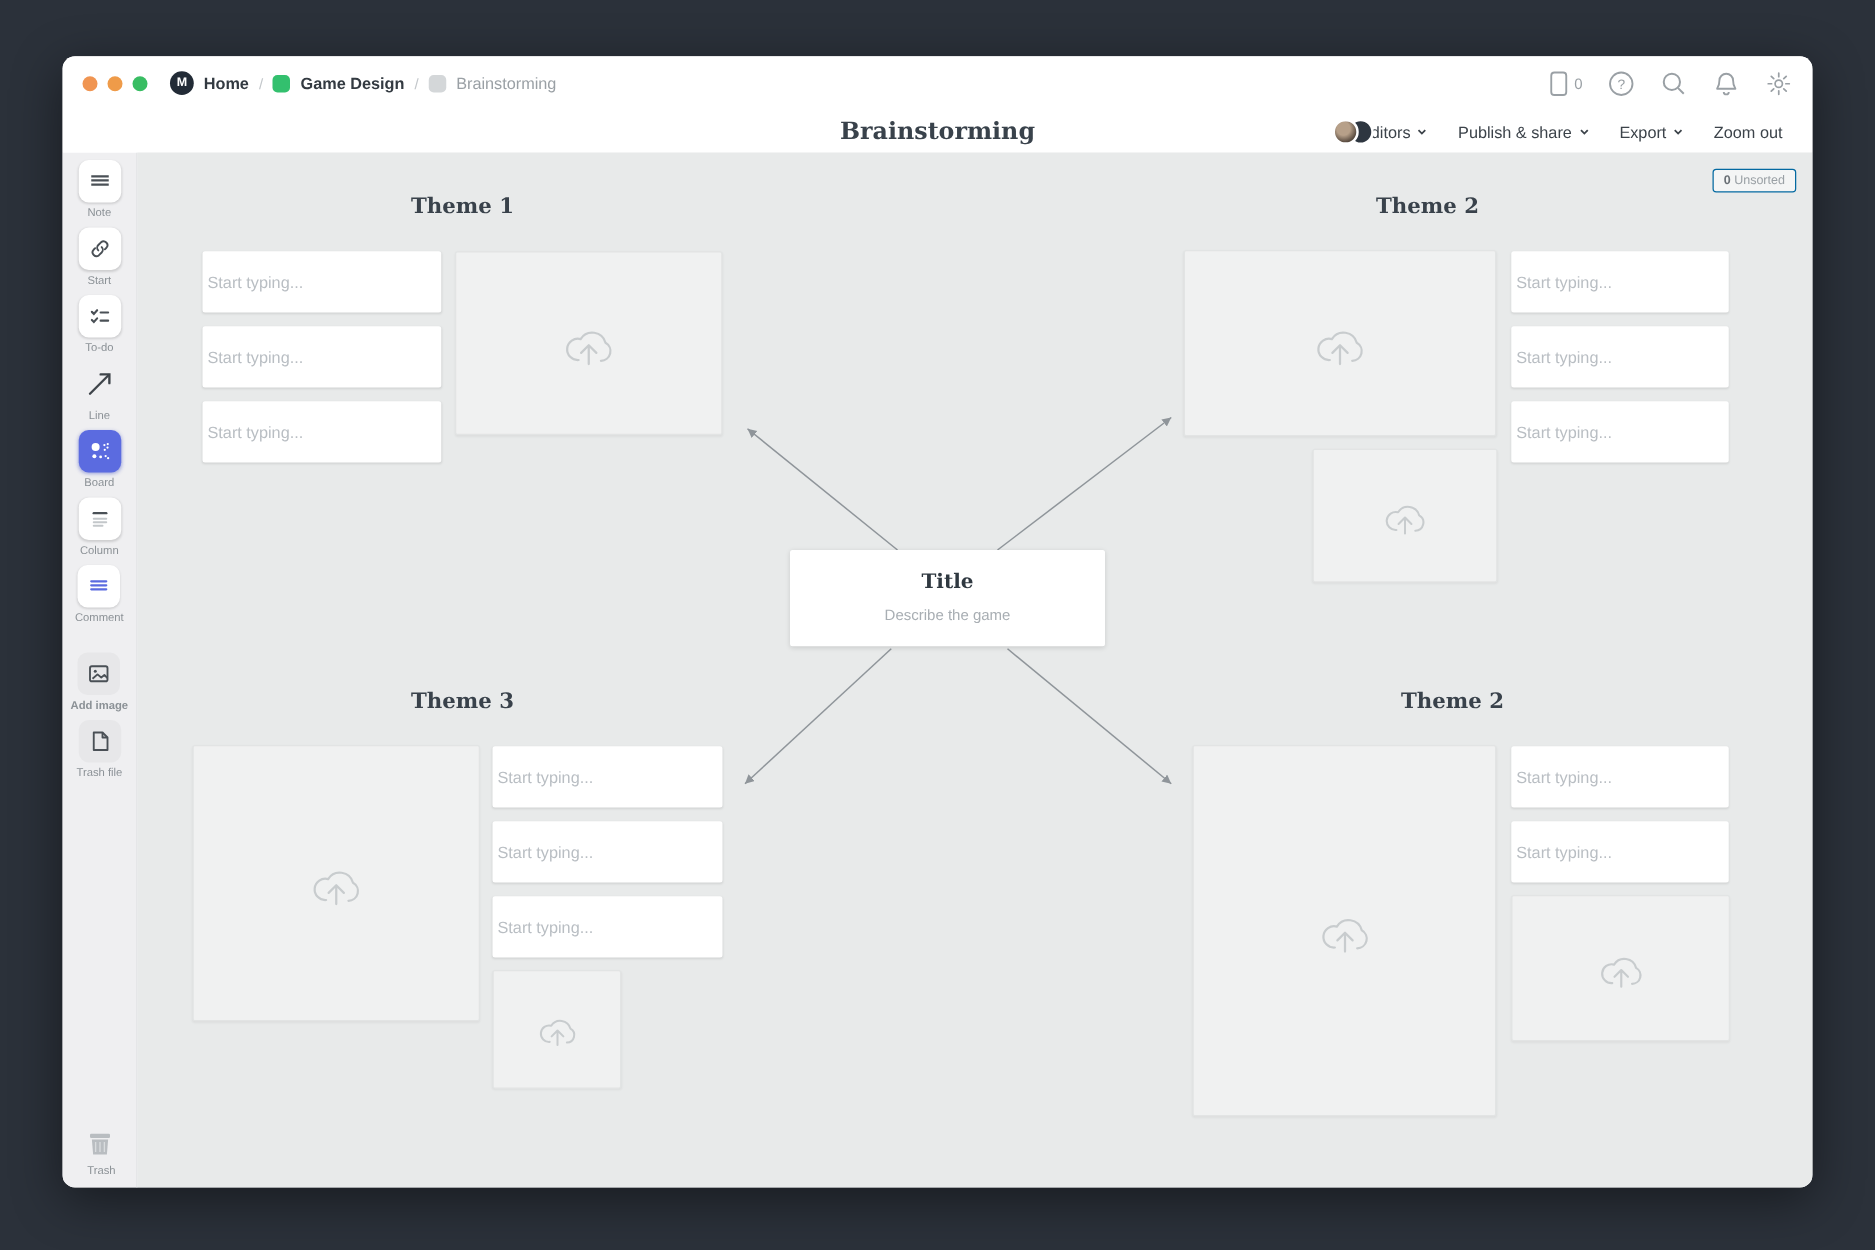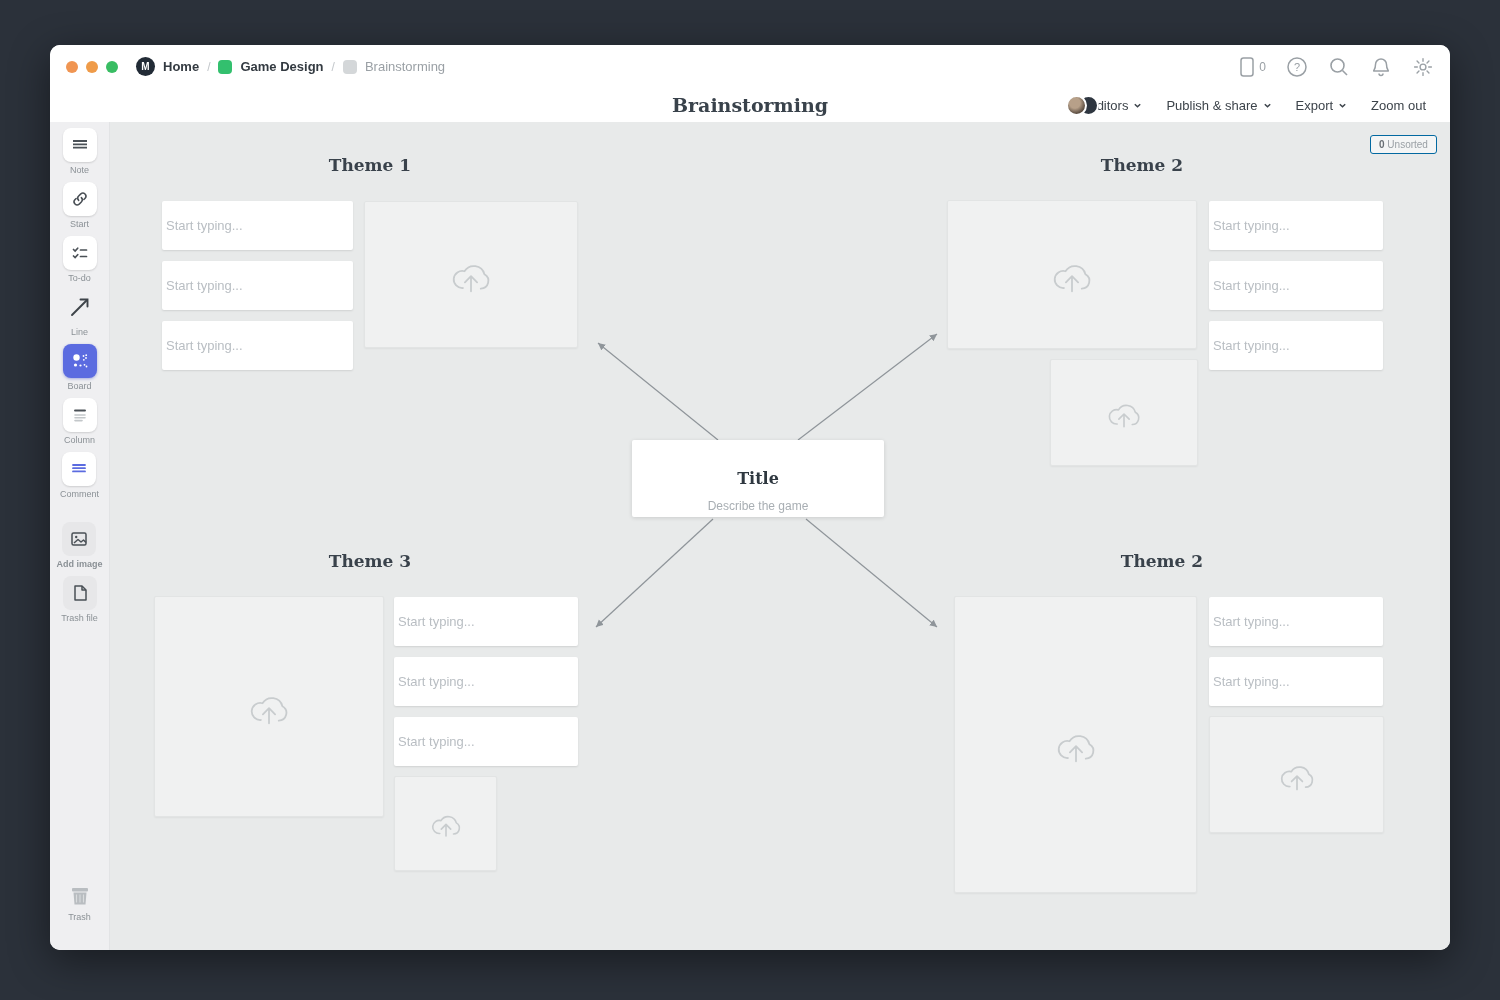--- a/index.html
+++ b/index.html
@@ -53,41 +53,41 @@
   .sidebar { width:60px; background:#efeff1; border-right:1px solid #e2e3e5;
     display:flex; flex-direction:column; align-items:center; padding-top:6px; flex:0 0 auto; }
   .tool { display:flex; flex-direction:column; align-items:center; margin-bottom:7px; cursor:pointer; }
   .tile { width:34px; height:34px; border-radius:8px; background:#fff;
     box-shadow:0 1px 2px rgba(0,0,0,.14); display:flex; align-items:center; justify-content:center; }
   .tile.flat { background:#e7e7e9; box-shadow:none; }
   .tile.board { background:#5b6be0; box-shadow:0 1px 3px rgba(70,86,200,.45); }
   .tool-label { font-size:9px; color:#8b9196; margin-top:3px; }
   .tool.gap-before { margin-top:16px;font-weight:bold; }
   .spacer { flex:1; }
-  .trash-tool { margin-bottom:28px; }
+  .trash-tool { margin-bottom:9px;align-items:flex-end; }
   
   .canvas { flex:1; position:relative; background:#e8eaea; overflow:hidden; }
   .theme-title { position:absolute; width:220px; text-align:center;
     font-family:"DejaVu Serif", serif; font-weight:bold; font-size:17px; color:#39424b; }
   .note {
     position:absolute; background:#fff; border-radius:2px;
     box-shadow:0 1px 2px rgba(0,0,0,.10); display:flex; align-items:center;
     padding-left:4px; font-size:13px; color:#b9bec3; cursor:text;
   }
   .imgph {
     position:absolute; background:#f0f1f1; border:1px solid #e2e4e4; border-radius:2px;
     box-shadow:0 1px 2px rgba(0,0,0,.05);
     display:flex; align-items:center; justify-content:center; cursor:pointer;
   }
   .center-card {
     position:absolute; background:#fff; border-radius:2px;
     box-shadow:0 1px 4px rgba(0,0,0,.13); text-align:center; cursor:text;
   }
   .center-card .t { font-family:"DejaVu Serif", serif; font-weight:bold; font-size:16px;
-    color:#2f3840; margin-top:29px; }
+    color:#2f3840; margin-top:15px; }
   .center-card .s { font-size:12px; color:#a8aeb3; margin-top:11px; }
   .badge {
     position:absolute; background:#f4f5f5; border:1px solid #0369a1; border-radius:3px;
     font-size:10px; padding:3px 8px; color:#9aa0a5; cursor:pointer;text-align:center;
   }
   .badge b { color:#696f75; font-weight:bold; }
   .arrow-layer { position:absolute; inset:0; width:100%; height:100%; }
   svg.icon { display:block; }
 </style>
 </head>

